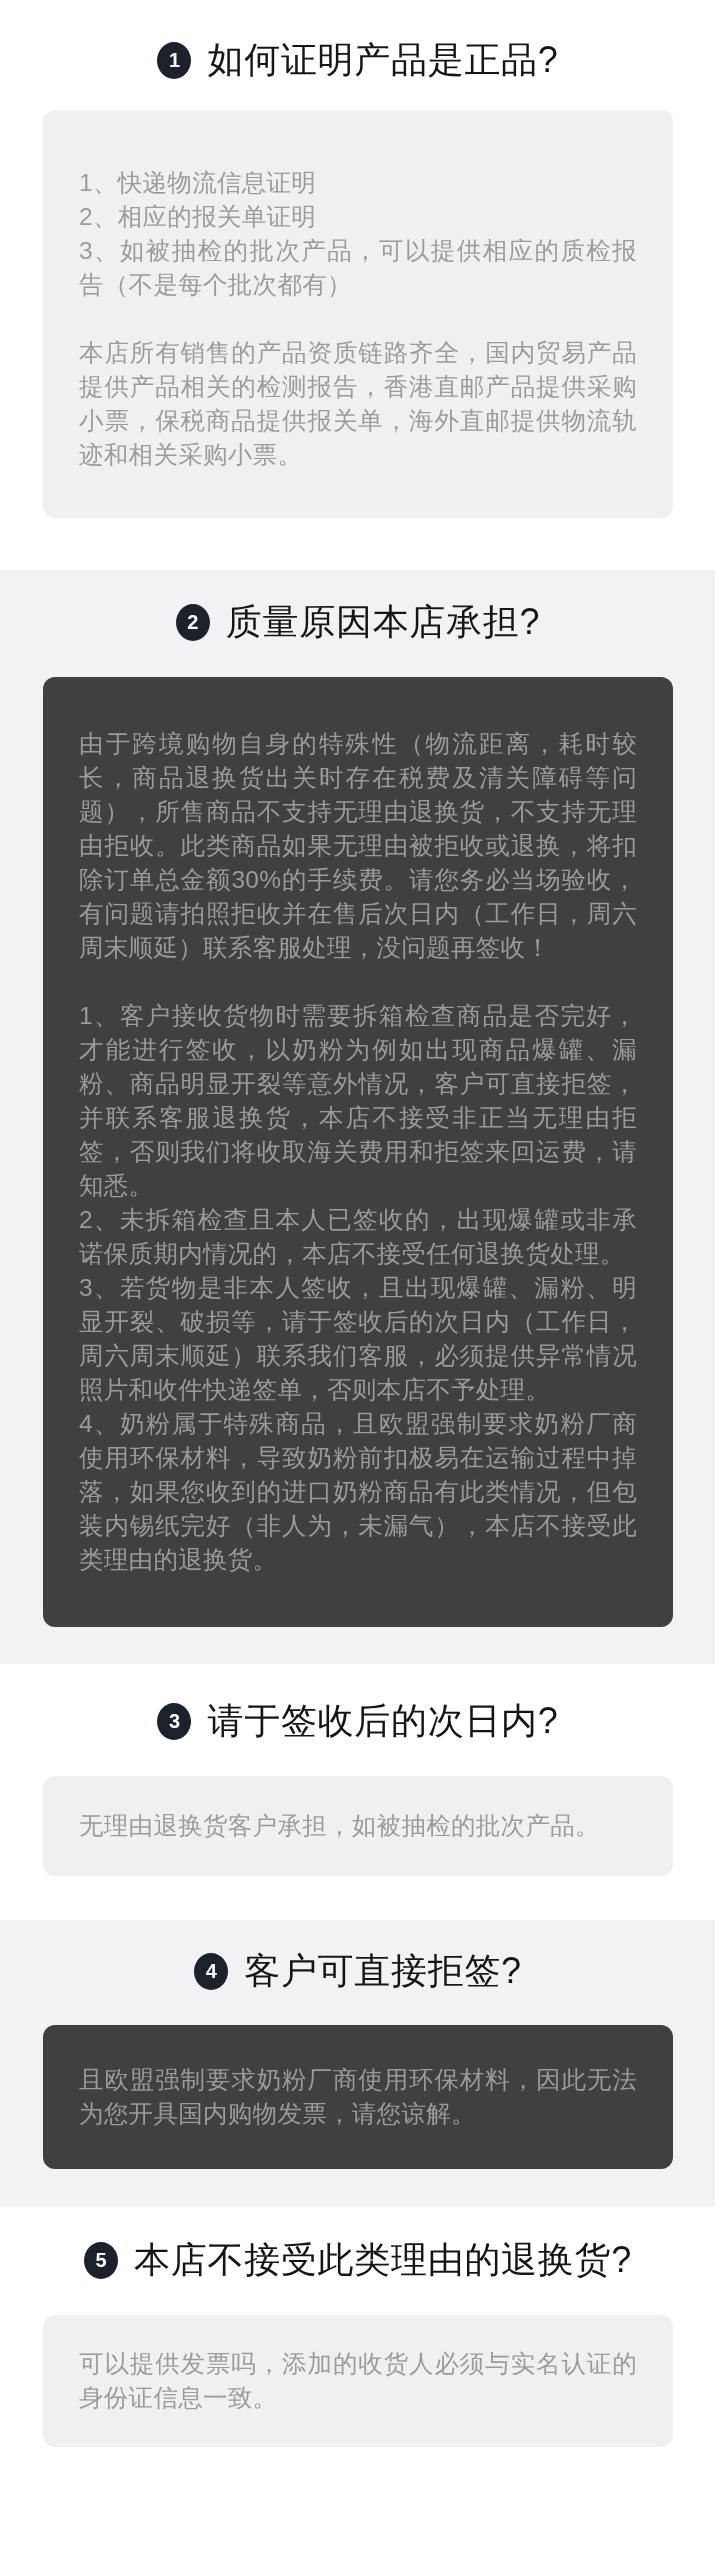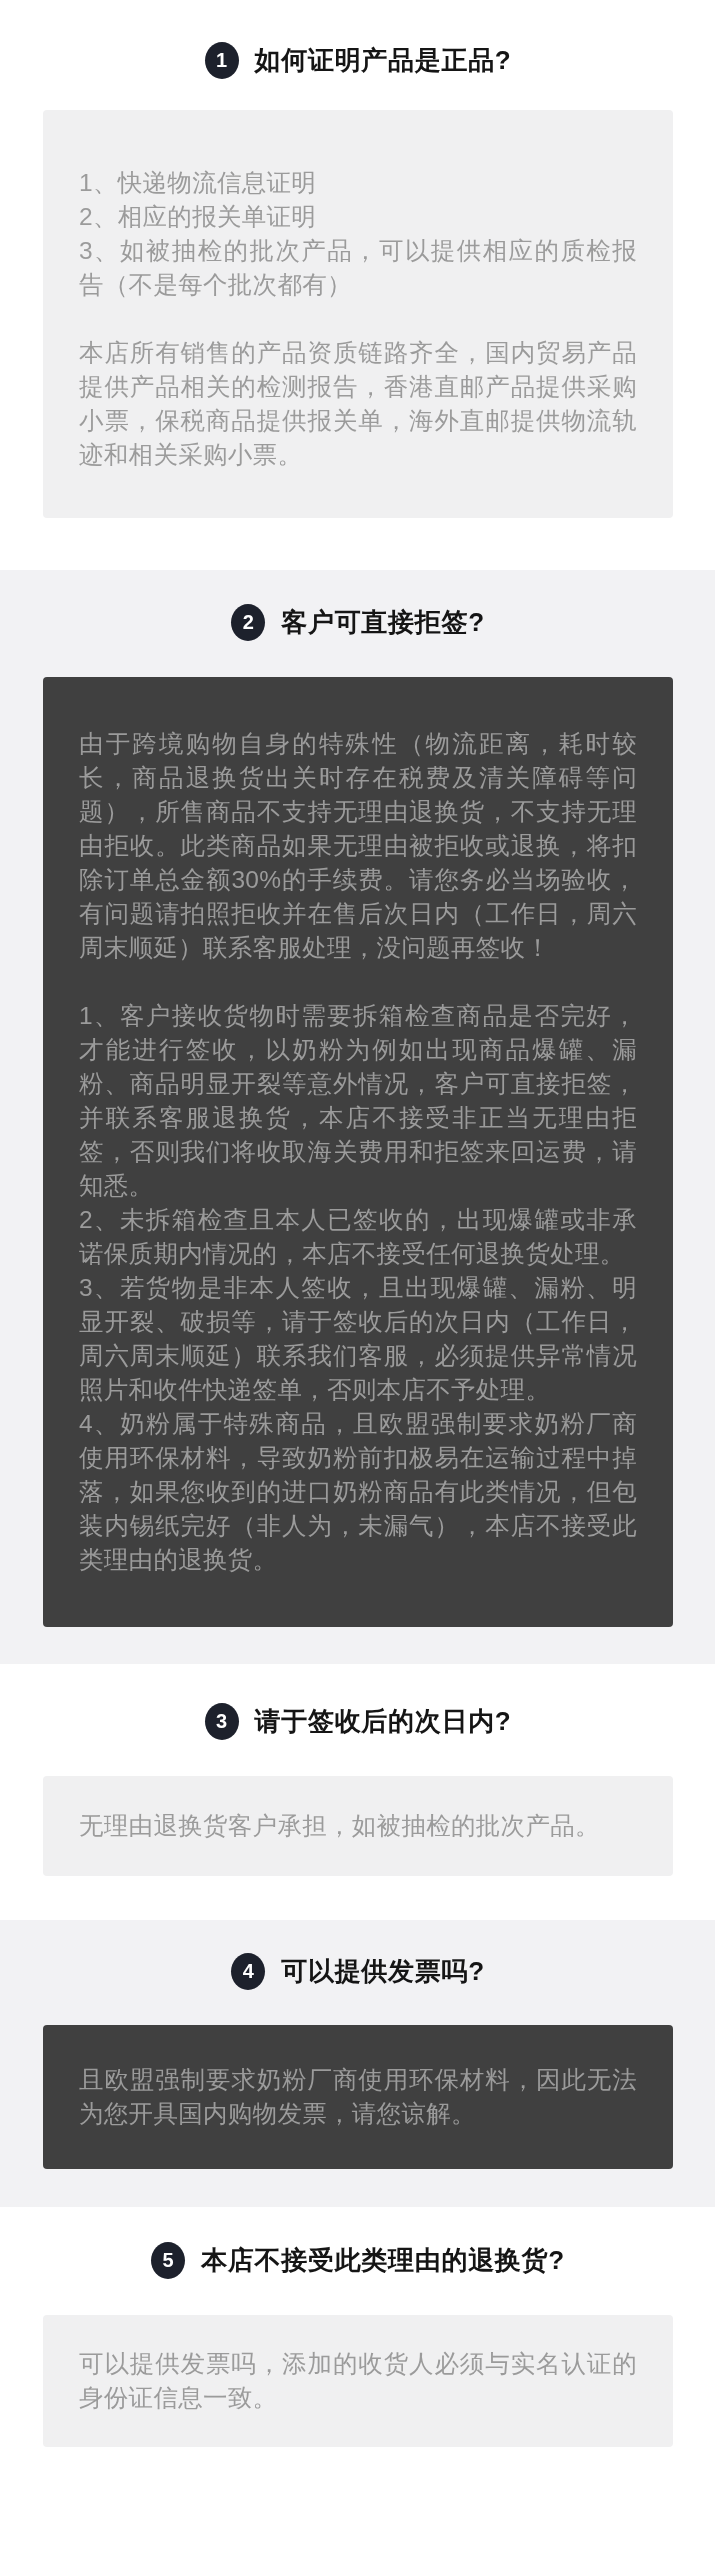--- a/index.html
+++ b/index.html
@@ -58,30 +58,30 @@
     display:flex;
     align-items:center;
     justify-content:center;
     color:#ffffff;
     font-size:20px;
     font-weight:800;
     flex:0 0 auto;
   }
   .q-title{
     color:#151515;
-    font-size:26px;
-    font-weight:700;
+    font-size:36px;
+    font-weight:400;
     letter-spacing:0.7px;
     white-space:nowrap;
   }
   
   .box{
     margin-left:43px;
     margin-right:43px;
-    border-radius:4px;
+    border-radius:12px;
     font-size:24.5px;
     line-height:34px;
     color:#9b9b9b;
     letter-spacing:0.3px;
     text-align:justify;
   }
   .box-text{white-space:pre-line;}
   .gray-box{background:#f0f0f1;}
   .white-box{background:#404040;}
   .band{background:#f2f2f4;}
@@ -114,21 +114,21 @@
 2、相应的报关单证明
 3、如被抽检的批次产品，可以提供相应的质检报告（不是每个批次都有）
 
 本店所有销售的产品资质链路齐全，国内贸易产品提供产品相关的检测报告，香港直邮产品提供采购小票，保税商品提供报关单，海外直邮提供物流轨迹和相关采购小票。</div>
     </div>
   </div>
 
   <div class="band band2">
     <div class="q-heading">
       <span class="q-badge">2</span>
-      <span class="q-title">客户可直接拒签?</span>
+      <span class="q-title">质量原因本店承担?</span>
     </div>
     <div class="box white-box box2">
       <div class="box-text">由于跨境购物自身的特殊性（物流距离，耗时较长，商品退换货出关时存在税费及清关障碍等问题），所售商品不支持无理由退换货，不支持无理由拒收。此类商品如果无理由被拒收或退换，将扣除订单总金额30%的手续费。请您务必当场验收，有问题请拍照拒收并在售后次日内（工作日，周六周末顺延）联系客服处理，没问题再签收！
 
 1、客户接收货物时需要拆箱检查商品是否完好，才能进行签收，以奶粉为例如出现商品爆罐、漏粉、商品明显开裂等意外情况，客户可直接拒签，并联系客服退换货，本店不接受非正当无理由拒签，否则我们将收取海关费用和拒签来回运费，请知悉。
 2、未拆箱检查且本人已签收的，出现爆罐或非承诺保质期内情况的，本店不接受任何退换货处理。
 3、若货物是非本人签收，且出现爆罐、漏粉、明显开裂、破损等，请于签收后的次日内（工作日，周六周末顺延）联系我们客服，必须提供异常情况照片和收件快递签单，否则本店不予处理。
 4、奶粉属于特殊商品，且欧盟强制要求奶粉厂商使用环保材料，导致奶粉前扣极易在运输过程中掉落，如果您收到的进口奶粉商品有此类情况，但包装内锡纸完好（非人为，未漏气），本店不接受此类理由的退换货。</div>
     </div>
   </div>
@@ -139,21 +139,21 @@
       <span class="q-title">请于签收后的次日内?</span>
     </div>
     <div class="box gray-box box3">
       <div class="box-text">无理由退换货客户承担，如被抽检的批次产品。</div>
     </div>
   </div>
 
   <div class="band band4">
     <div class="q-heading">
       <span class="q-badge">4</span>
-      <span class="q-title">可以提供发票吗?</span>
+      <span class="q-title">客户可直接拒签?</span>
     </div>
     <div class="box white-box box4">
       <div class="box-text">且欧盟强制要求奶粉厂商使用环保材料，因此无法为您开具国内购物发票，请您谅解。</div>
     </div>
   </div>
 
   <div>
     <div class="q-heading h5">
       <span class="q-badge">5</span>
       <span class="q-title">本店不接受此类理由的退换货?</span>

